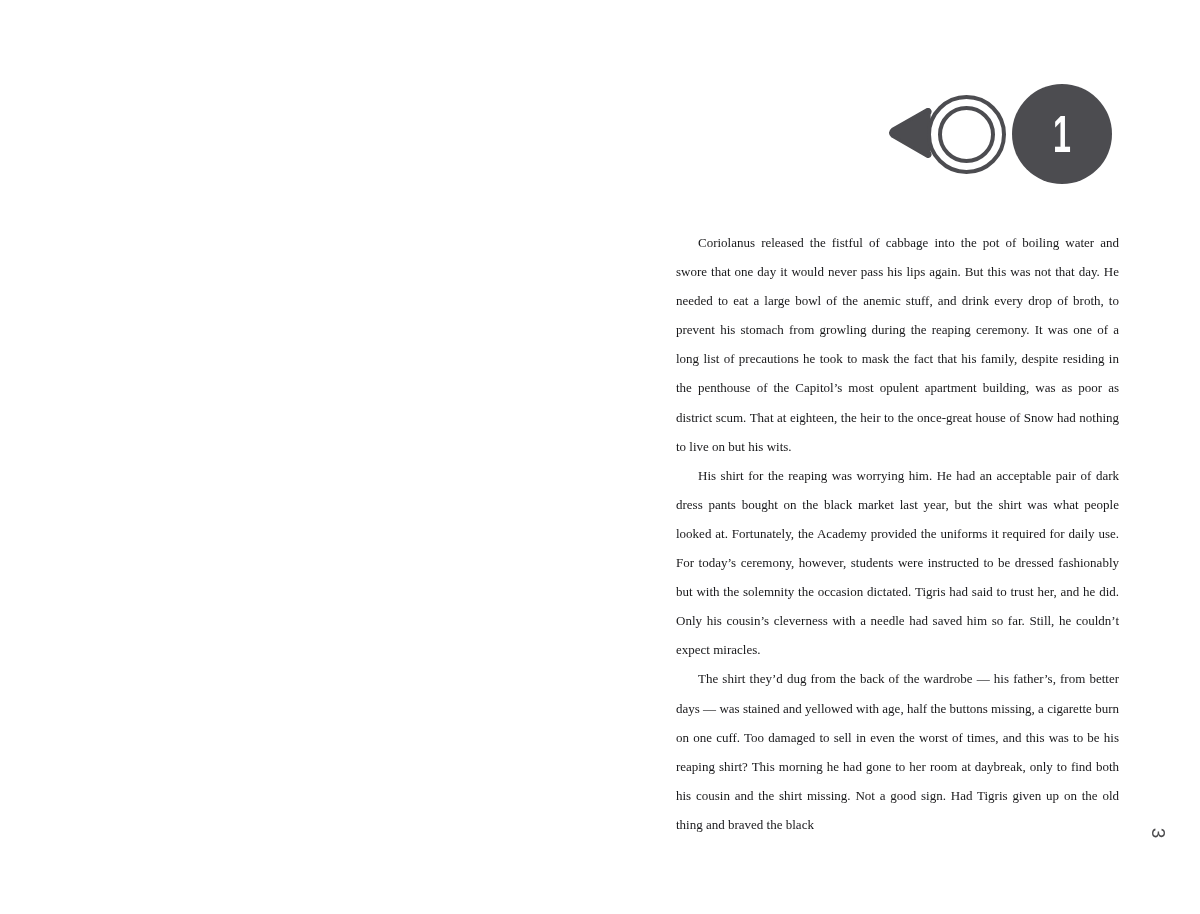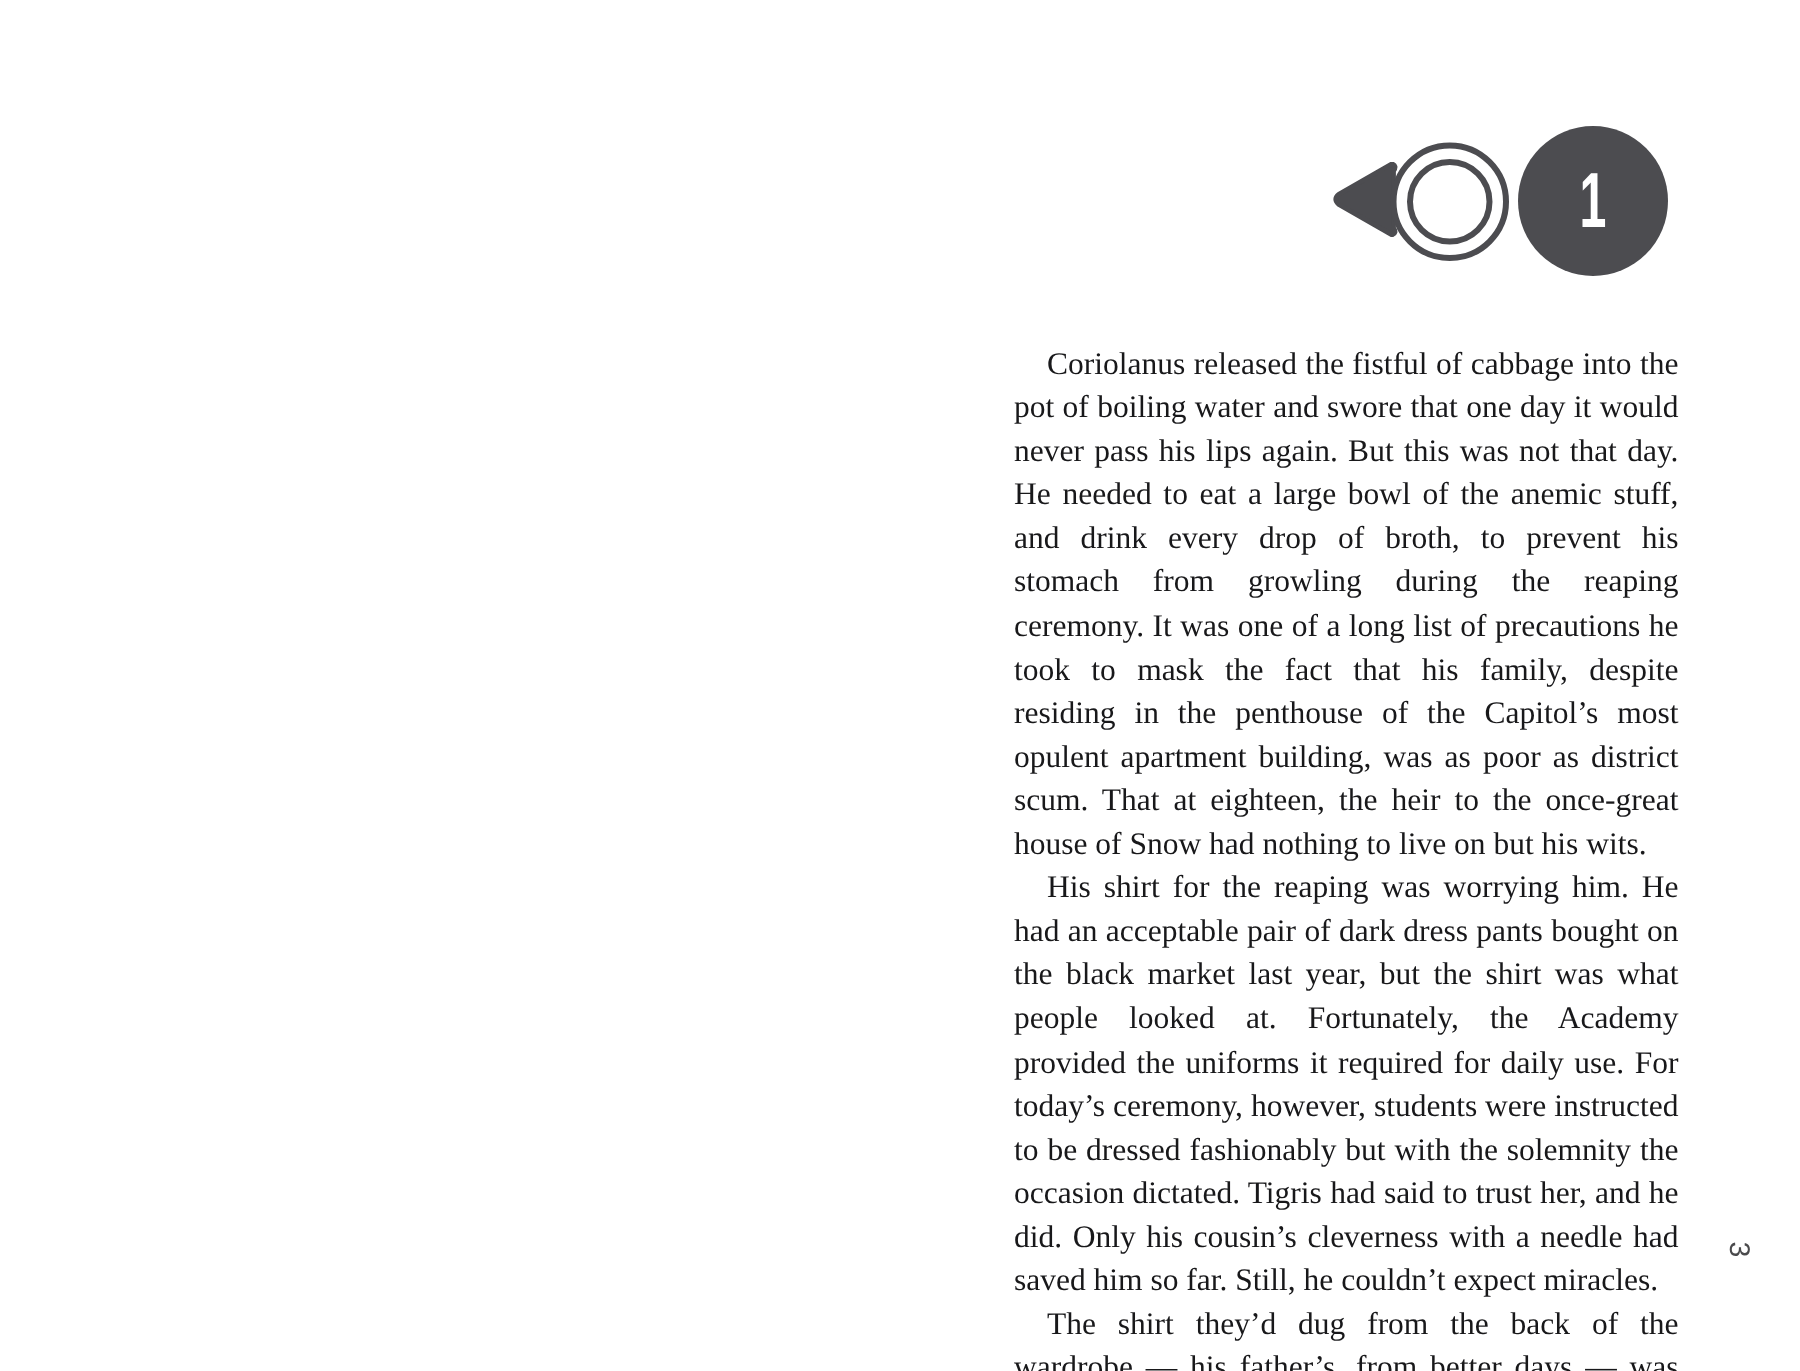--- a/index.html
+++ b/index.html
@@ -115,21 +115,21 @@
   
   .text-block {
     position: absolute;
     left: 76px;   
     top: 228px;
     width: 443px;
   }
 
   .text-block p {
     margin: 0;
-    font-size: 21px;
+    font-size: 13px;
     line-height: 29.1px;
     text-align: justify;
     text-justify: inter-word;
     color: #18181a;
     hyphens: manual;
     -webkit-hyphens: manual;
     text-indent: 22px;
   }
   .text-block p.first {
     text-indent: 22px;

